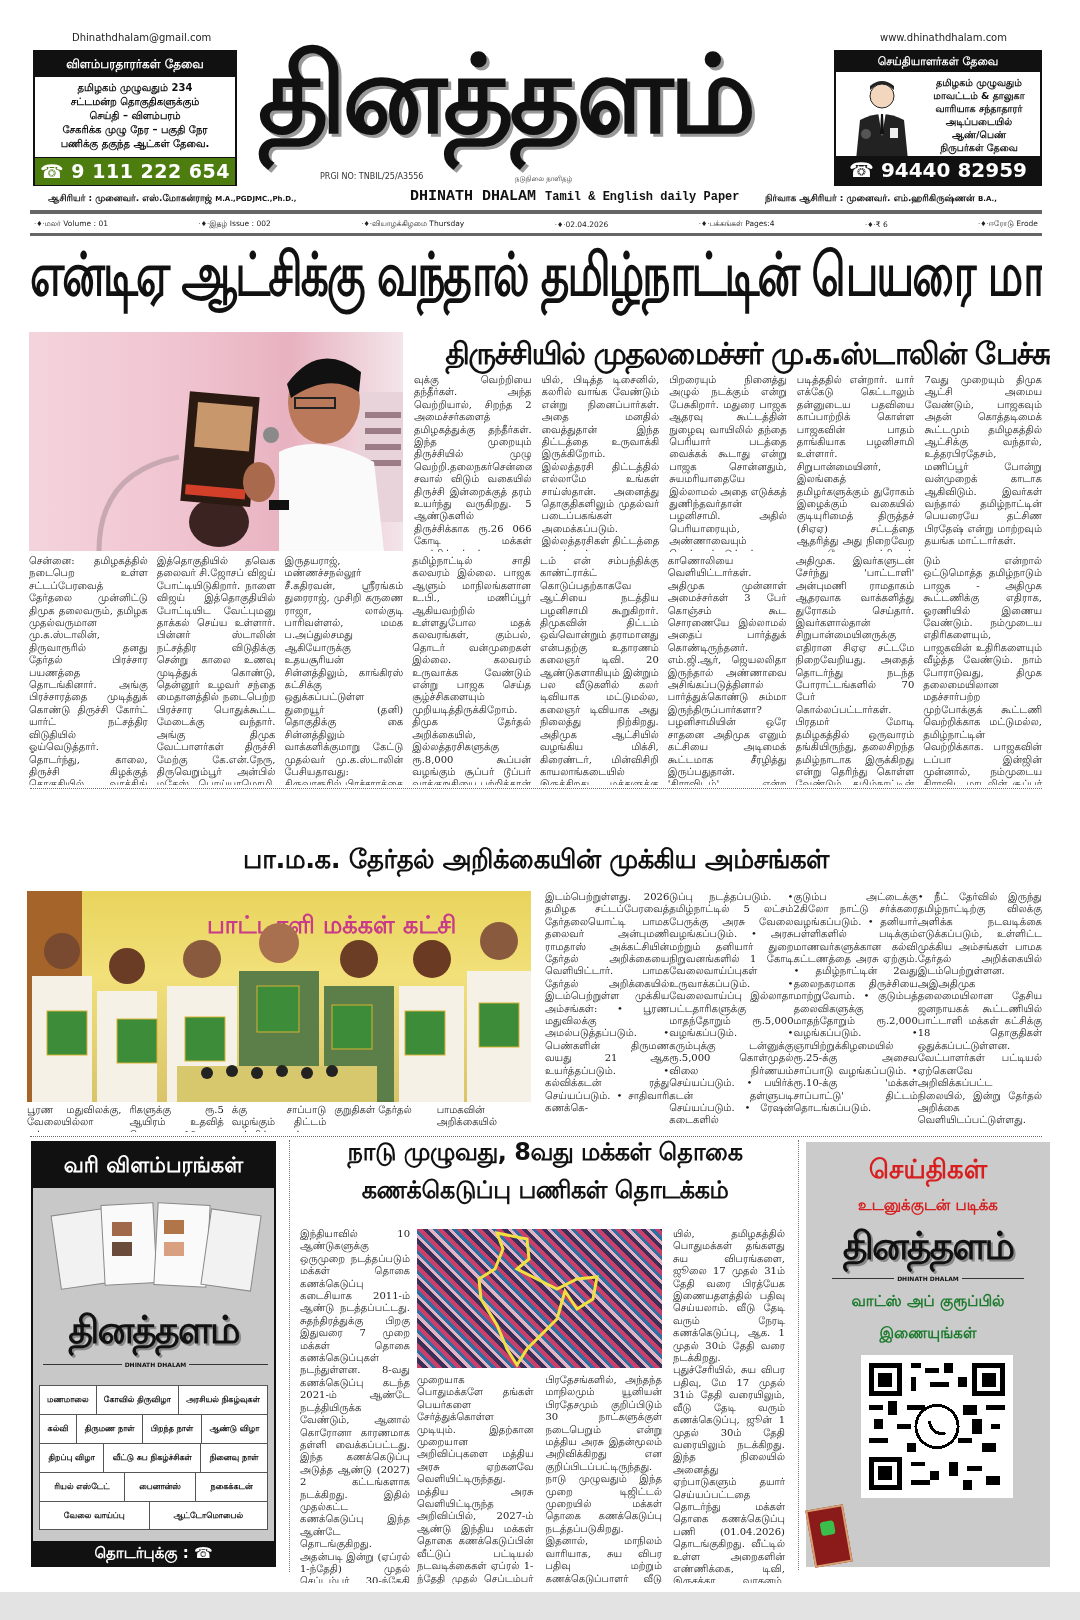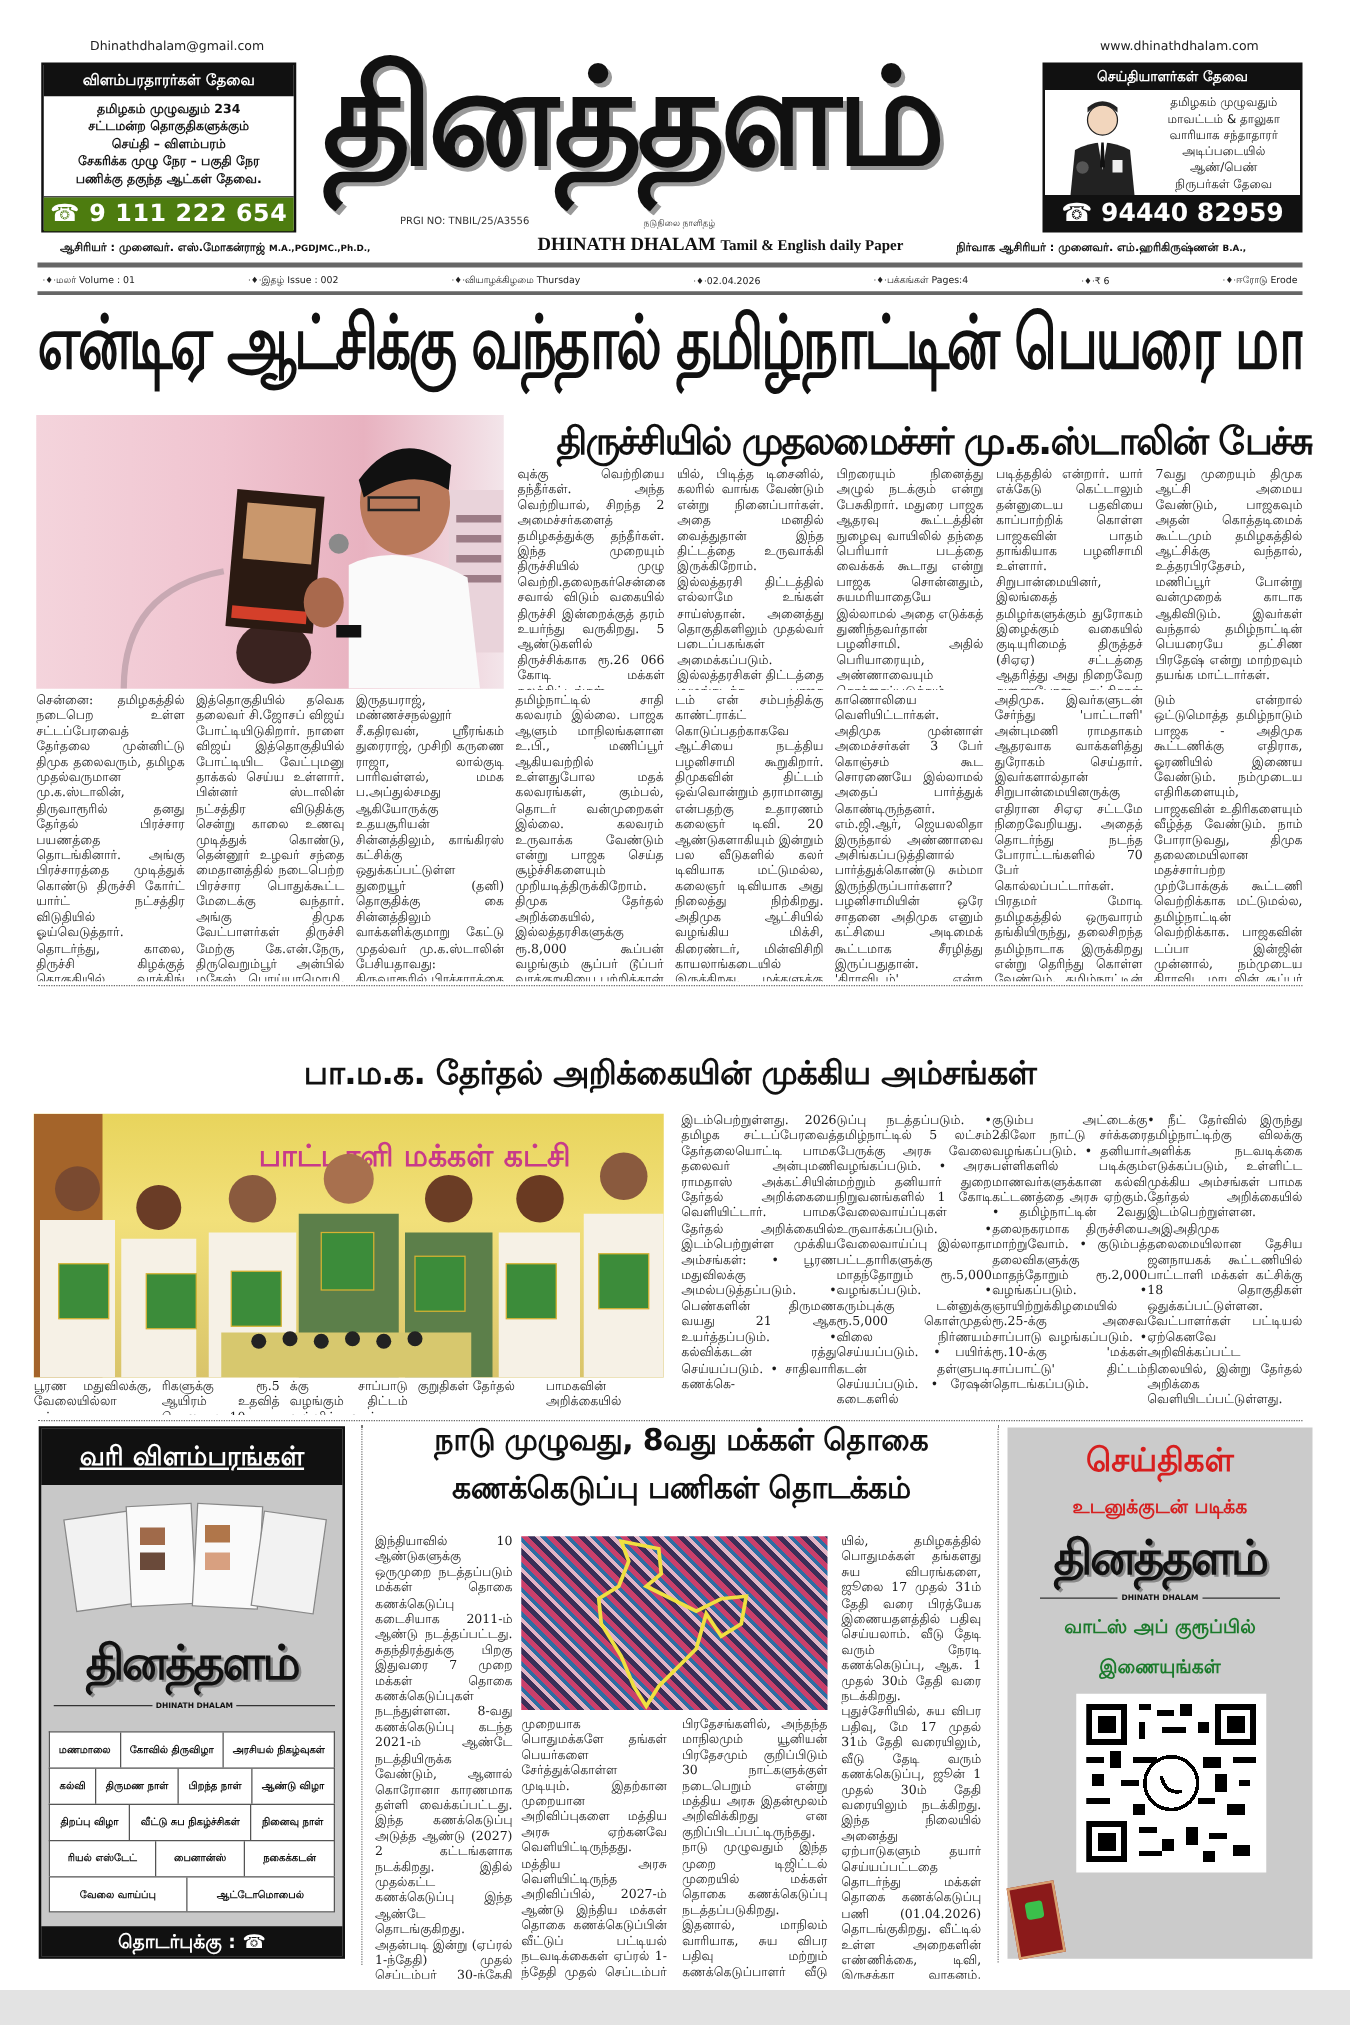--- a/index.html
+++ b/index.html
@@ -14,28 +14,28 @@
   .website { position: absolute; left: 880px; top: 32px; font-size: 10px; color: #222; }
 
   .ad-left { position: absolute; left: 33px; top: 50px; width: 204px; height: 136px; border: 2px solid #111; background: #fff; }
   .ad-left .hd { background: #111; color: #fff; font-weight: bold; font-size: 12px; text-align: center; height: 25px; line-height: 25px; }
   .ad-left .body { text-align: center; font-size: 10px; line-height: 14px; padding-top: 4px; font-weight: bold; height: 81px; border-bottom: 1px solid #111; }
   .ad-left .phone { background: #4d7c0f; color: #fff; font-weight: bold; font-size: 19px; text-align: center; height: 27px; line-height: 27px; letter-spacing: 0.5px; }
 
   .ad-right { position: absolute; left: 834px; top: 50px; width: 208px; height: 136px; border: 2px solid #111; background: #fff; }
   .ad-right .hd { background: #111; color: #fff; font-weight: bold; font-size: 11px; text-align: center; height: 20px; line-height: 20px; }
   .ad-right .person { position: absolute; left: 6px; top: 24px; width: 80px; height: 84px; }
-  .ad-right .body { position: absolute; left: 82px; top: 24px; width: 122px; text-align: center; font-size: 9.5px; line-height: 13px; font-weight: normal; }
+  .ad-right .body { position: absolute; left: 82px; top: 24px; width: 122px; text-align: center; font-size: 9.5px; line-height: 13px; font-weight: bold; }
   .ad-right .phone { position: absolute; left: 0; bottom: 0; width: 100%; background: #111; color: #fff; font-weight: bold; font-size: 20px; text-align: center; height: 28px; line-height: 28px; }
 
   .logo { position: absolute; left: 258px; top: 50px; width: 560px; height: 130px; }
   .logo-text { position: absolute; left: 0; top: -18px; font-family: "DejaVu Sans", sans-serif; font-weight: bold; font-size: 108px; letter-spacing: -4px; color: #111; text-shadow: 3px 3px 0 #999; white-space: nowrap; }
   .prgi { position: absolute; left: 290px; top: 172px; font-size: 8px; color: #333; padding-left: 30px; }
   .tagline-small { position: absolute; left: 515px; top: 175px; font-size: 7px; color: #333; }
-  .brand-en { position: absolute; left: 430px; top: 188px; font-size: 15px; font-weight: bold; color: #111; font-family: Liberation Serif, serif; }
+  .brand-en { position: absolute; left: 410px; top: 188px; font-size: 15px; font-weight: bold; color: #111; font-family: Liberation Mono, monospace; }
   .brand-en .sub { font-size: 12px; }
   .editor { position: absolute; left: 48px; top: 193px; font-size: 9px; font-weight: bold; }
   .editor .deg { font-size: 7px; }
   .exec-editor { position: absolute; left: 765px; top: 193px; font-size: 9px; font-weight: bold; }
   .exec-editor .deg { font-size: 7px; }
 
   .rule-thick { position: absolute; left: 30px; width: 1012px; height: 4px; background: #666; }
   .infobar { position: absolute; left: 30px; top: 216px; width: 1012px; height: 16px; display: flex; justify-content: space-between; align-items: center; font-size: 7.5px; color: #222; padding: 0 4px; }
   .infobar .item::before { content: "\00B7\2666\00B7 "; font-size: 7px; }
 
@@ -54,21 +54,21 @@
   .photo-census { left: 417px; top: 1229px; width: 245px; height: 139px; background: repeating-linear-gradient(45deg, #c9406b 0 4px, #3a2f58 4px 8px, #e3b3c4 8px 11px, #2d6ea3 11px 14px); }
 
   
   .cols { position: absolute; display: flex; gap: 10px; font-size: 10px; line-height: 12.4px; color: #1a1a1a; text-align: justify; font-family: "DejaVu Serif", serif; }
   .cols p { flex: 1; overflow: hidden; }
 
   .sep-dotted { position: absolute; left: 30px; width: 1012px; border-top: 1px dotted #666; }
 
   
   .classified { position: absolute; left: 31px; top: 1141px; width: 245px; height: 426px; background: #c8c8c8; border: 2px solid #111; }
-  .classified .hd { background: #111; color: #fff; font-weight: bold; font-size: 21px; text-align: center; height: 45px; line-height: 45px; text-decoration: underline; }
+  .classified .hd { background: #111; color: #fff; font-weight: bold; font-size: 21px; text-align: center; height: 45px; line-height: 45px; }
   .classified .papers { position: absolute; left: 15px; top: 55px; width: 215px; height: 100px; }
   .classified .brand { position: absolute; left: 0; top: 165px; width: 100%; text-align: center; font-weight: bold; font-size: 38px; letter-spacing: -2px; color: #111; text-shadow: 2px 2px 0 #888; }
   .classified .brand-sub { position: absolute; left: 10px; top: 221px; width: 225px; text-align: center; font-size: 6px; font-weight: bold; border-top: 1px solid #333; line-height: 0; }
   .classified .brand-sub span { background: #c8c8c8; padding: 0 3px; position: relative; top: 0; }
   .grid { position: absolute; left: 6px; top: 242px; width: 229px; }
   .grid .row { display: flex; height: 29px; border: 1px solid #555; border-bottom: none; background: #fff; }
   .grid .row:last-child { border-bottom: 1px solid #555; }
   .grid .cell { flex: 1 1 auto; border-right: 1px solid #555; font-size: 8px; font-weight: bold; display: flex; align-items: center; justify-content: center; white-space: nowrap; padding: 0 2px; }
   .grid .cell:last-child { border-right: none; }
   .classified .contact { position: absolute; left: 0; bottom: 0; width: 100%; height: 24px; background: #111; color: #fff; font-weight: bold; font-size: 15px; text-align: center; line-height: 24px; margin-top: 44px; }

